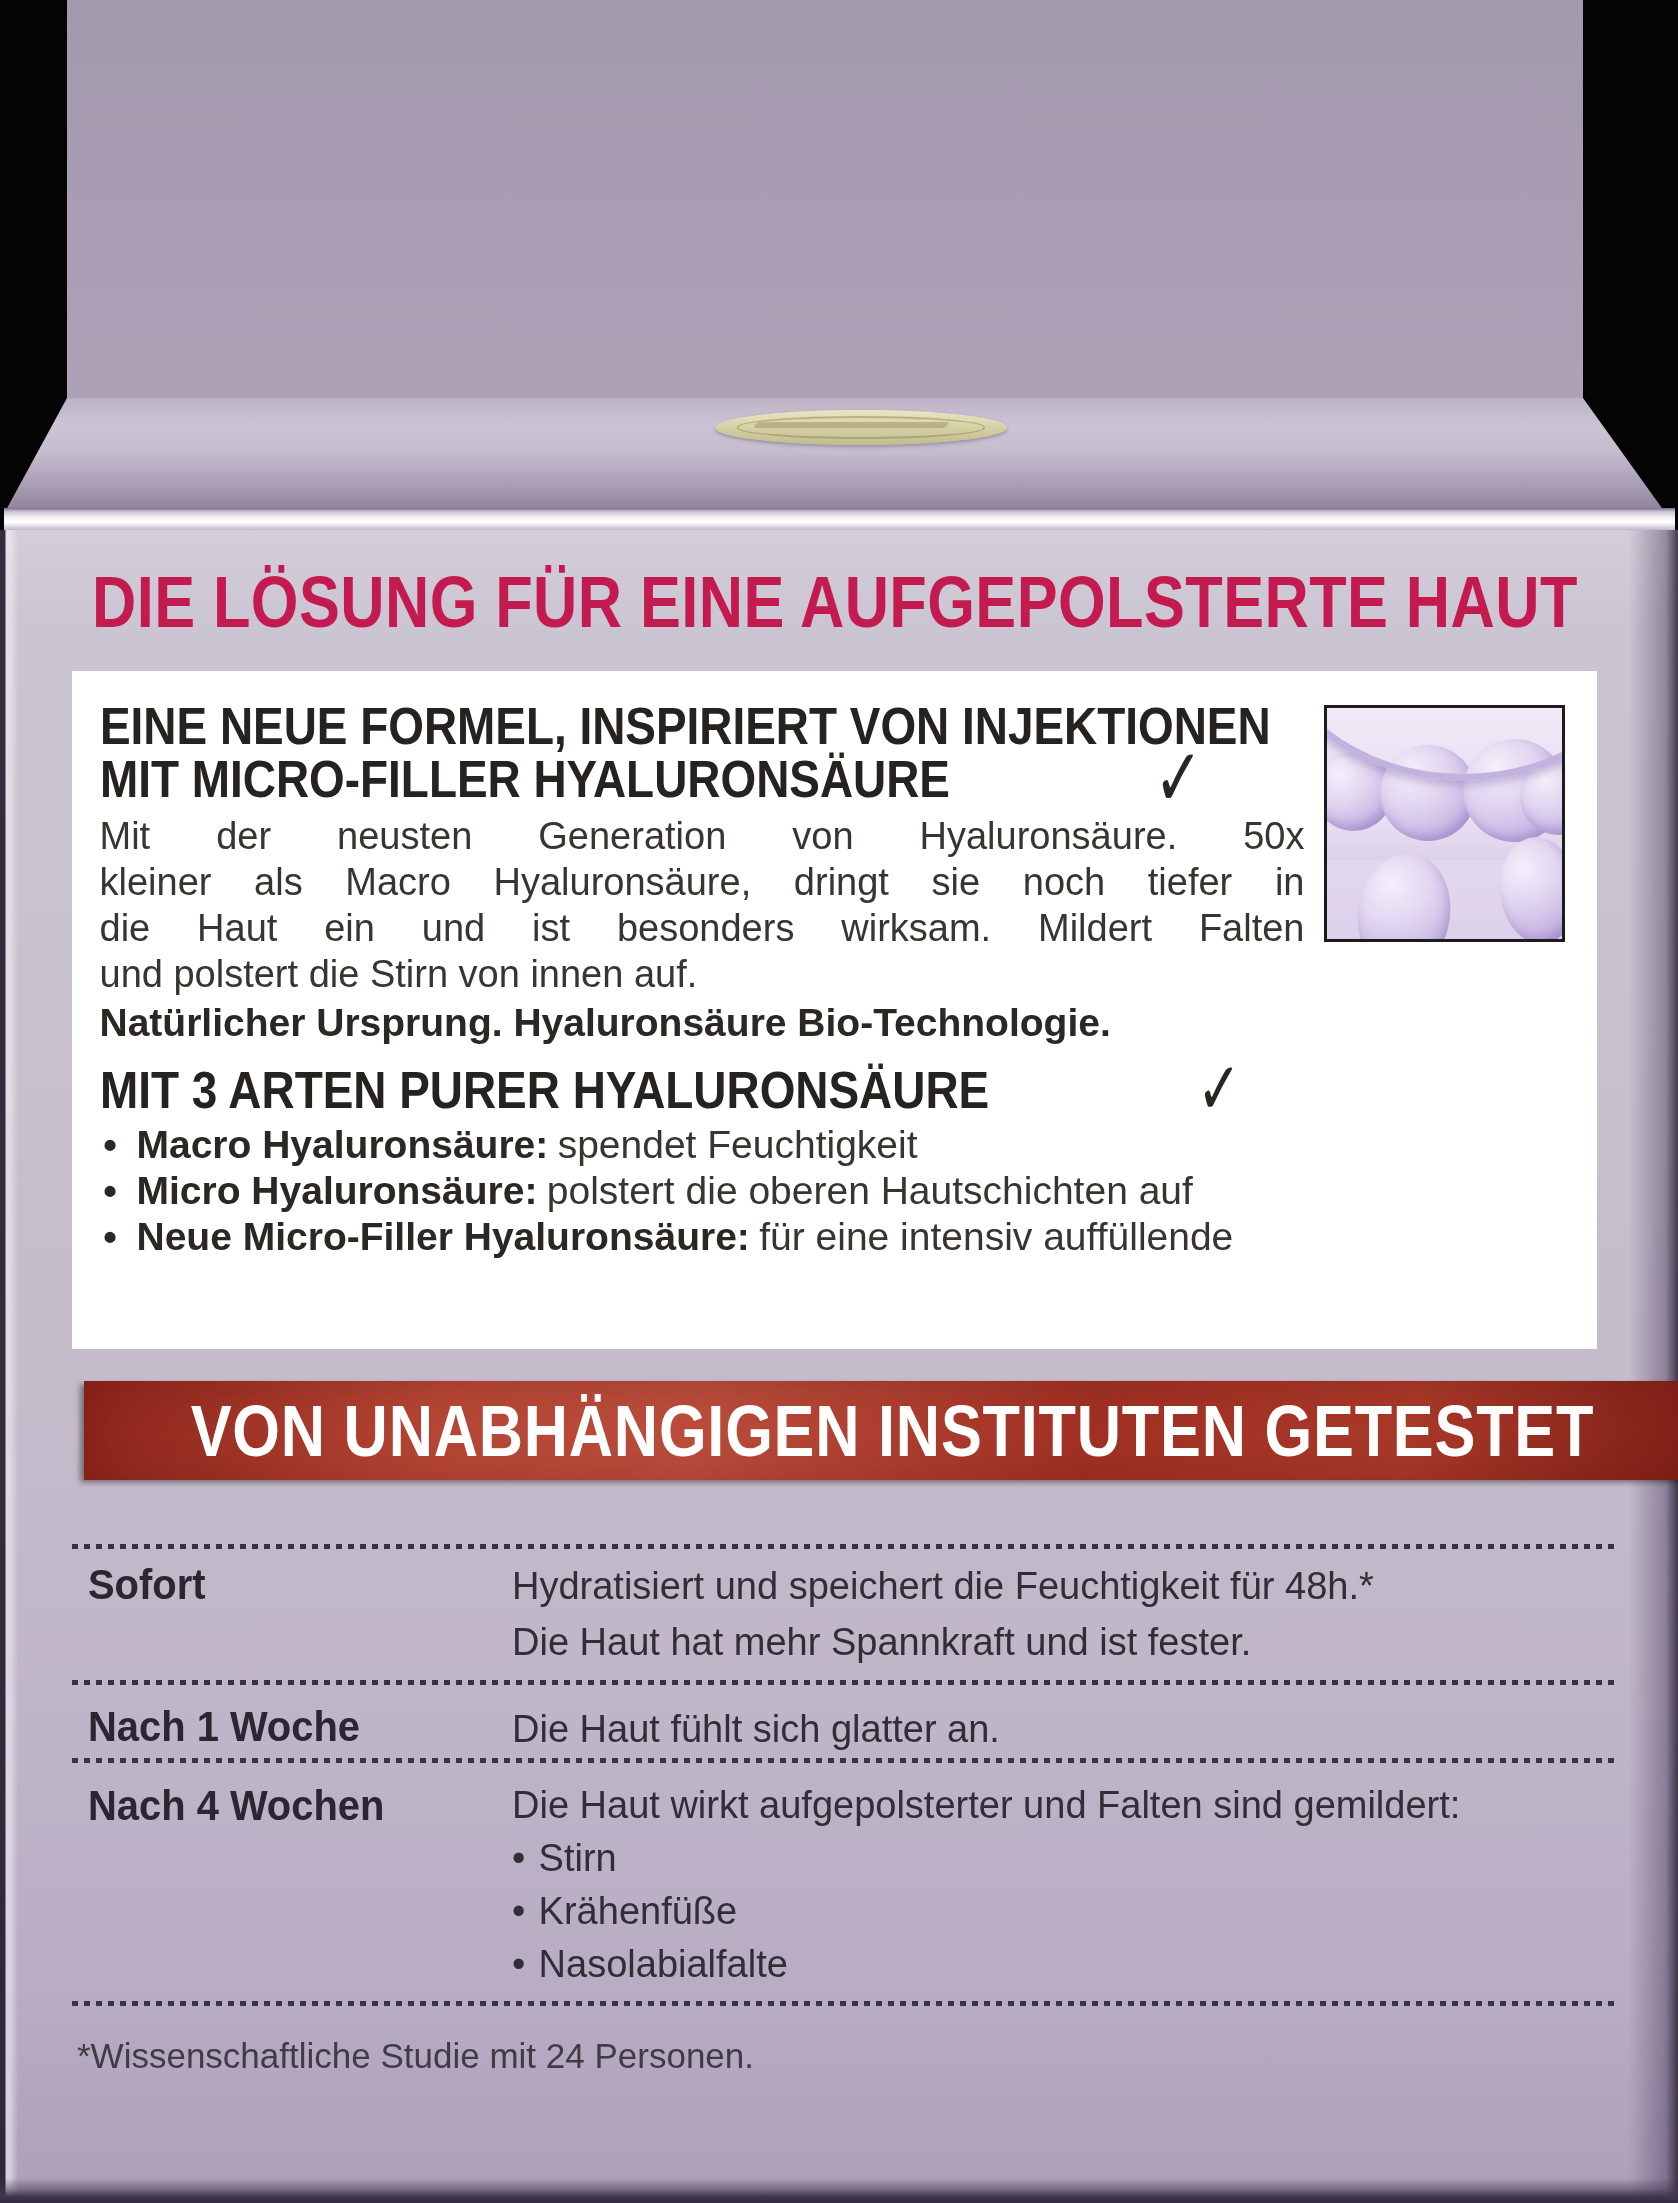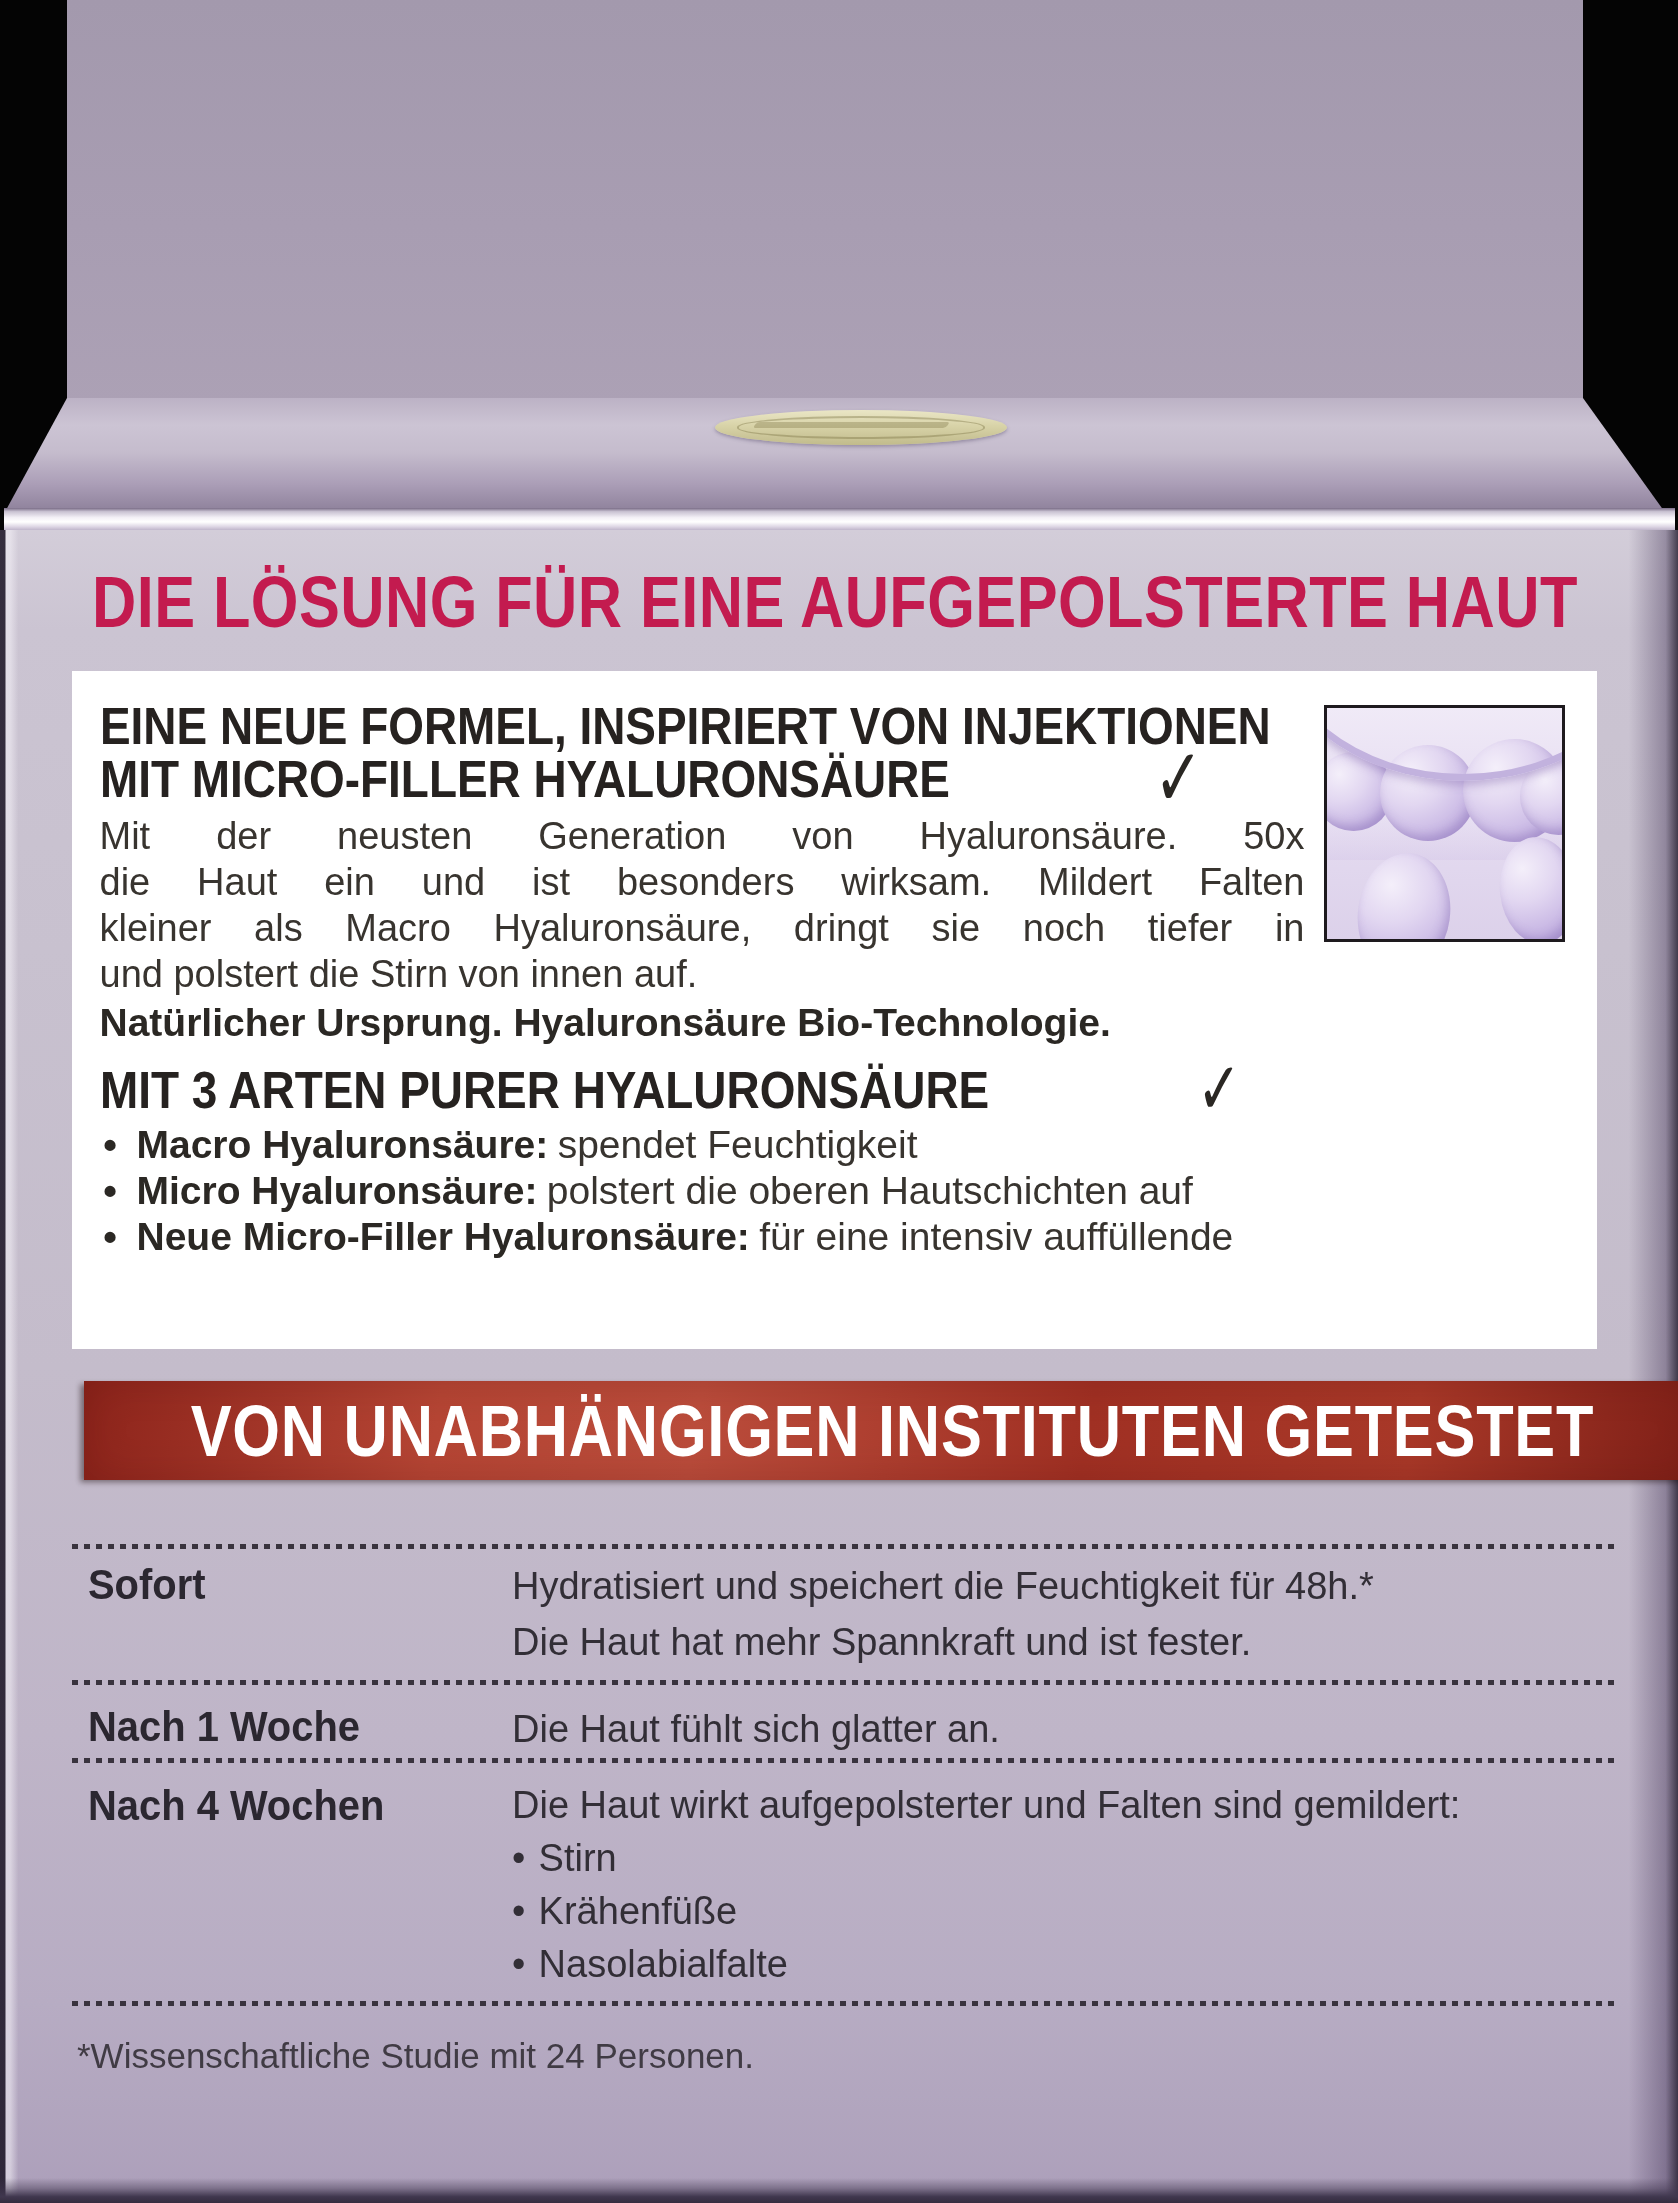--- a/index.html
+++ b/index.html
@@ -124,22 +124,22 @@
       <div class="bub b2"></div>
       <div class="bub b3"></div>
       <div class="bub b4"></div>
       <div class="gel-arc"></div>
       <div class="bub o1"></div>
       <div class="bub o2"></div>
     </div>
 
     <div class="ib-para">
       <div class="jline">Mit der neusten Generation von Hyaluronsäure. 50x</div>
+      <div class="jline">kleiner als Macro Hyaluronsäure, dringt sie noch tiefer in</div>
       <div class="jline">die Haut ein und ist besonders wirksam. Mildert Falten</div>
-      <div class="jline">kleiner als Macro Hyaluronsäure, dringt sie noch tiefer in</div>
       <div>und polstert die Stirn von innen auf.</div>
     </div>
     <div class="ib-bold">Natürlicher Ursprung. Hyaluronsäure Bio-Technologie.</div>
 
     <div class="ib-h ib-sub">
       <span class="cond">MIT 3 ARTEN PURER HYALURONSÄURE</span><span class="chk">✓</span>
     </div>
 
     <div class="ib-bullets">
       <div class="ib-li">

